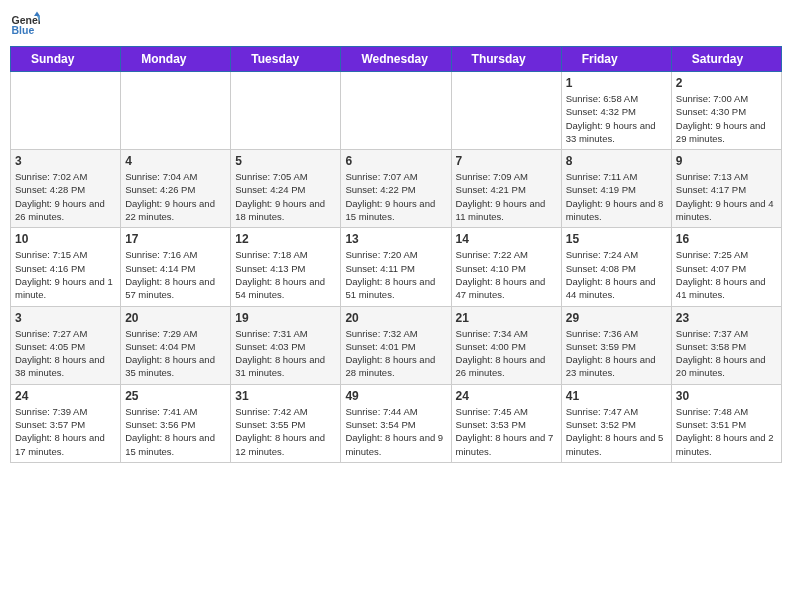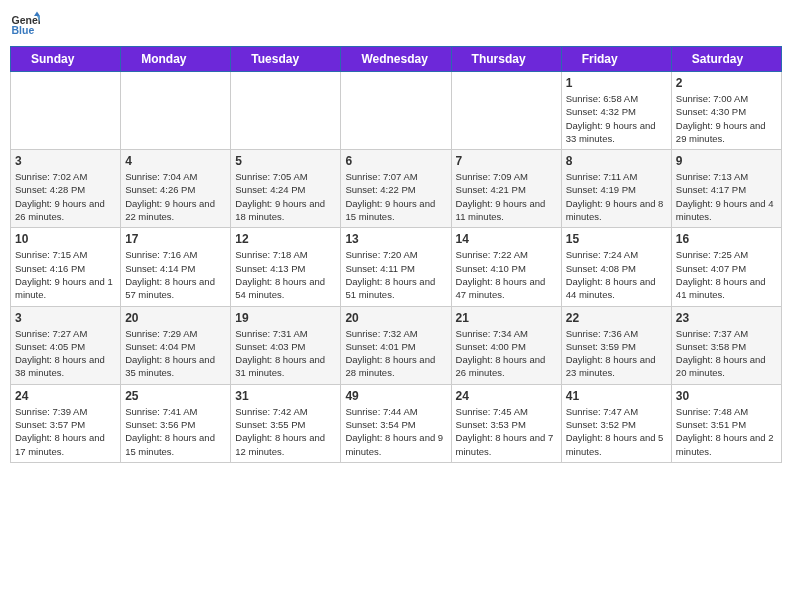--- a/index.html
+++ b/index.html
@@ -201,21 +201,21 @@
         </td>
         <td>
           <span class="day-number">20</span>
           <div class="day-info">Sunrise: 7:32 AM<br>Sunset: 4:01 PM<br>Daylight: 8 hours and 28 minutes.</div>
         </td>
         <td>
           <span class="day-number">21</span>
           <div class="day-info">Sunrise: 7:34 AM<br>Sunset: 4:00 PM<br>Daylight: 8 hours and 26 minutes.</div>
         </td>
         <td>
-          <span class="day-number">22</span>
+          <span class="day-number">29</span>
           <div class="day-info">Sunrise: 7:36 AM<br>Sunset: 3:59 PM<br>Daylight: 8 hours and 23 minutes.</div>
         </td>
         <td>
           <span class="day-number">23</span>
           <div class="day-info">Sunrise: 7:37 AM<br>Sunset: 3:58 PM<br>Daylight: 8 hours and 20 minutes.</div>
         </td>
       </tr>
       <tr>
         <td>
           <span class="day-number">24</span>

